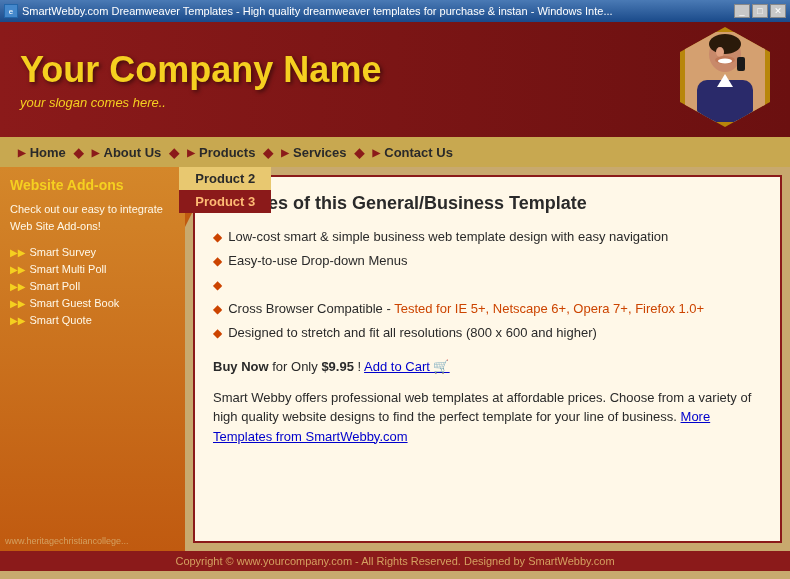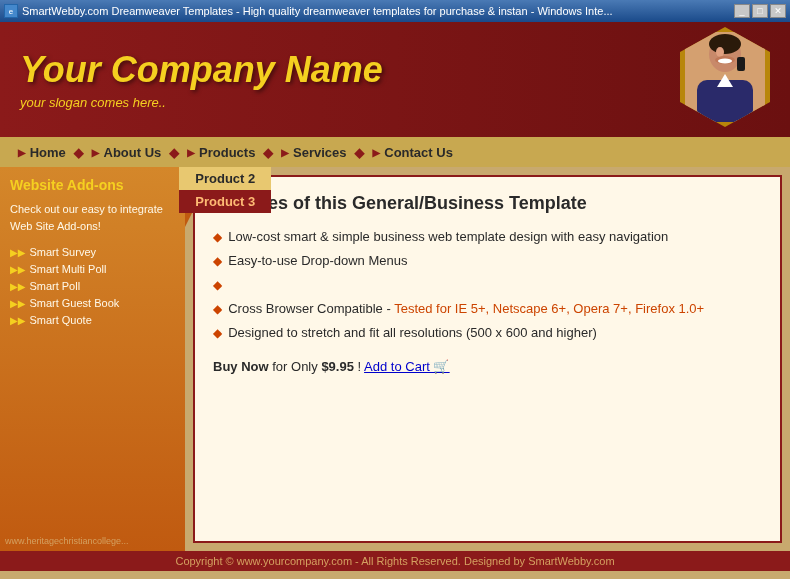--- a/index.html
+++ b/index.html
@@ -37,21 +37,20 @@
       align-items: center;
       padding-left: 20px;
       overflow: hidden;
     }
     .header-content { flex: 1; }
     .company-name {
       font-size: 36px;
       font-weight: bold;
       color: #f5d020;
       text-shadow: 2px 2px 4px rgba(0,0,0,0.5);
-      font-style: italic;
     }
     .slogan {
       color: #f5d020;
       font-size: 13px;
       margin-top: 4px;
       font-style: italic;
     }
     .header-image {
       width: 140px;
       height: 115px;
@@ -371,32 +370,36 @@
         </li>
         <li>
           <span class="bullet-icon">◆</span>
         </li>
         <li>
           <span class="bullet-icon">◆</span>
           <span>Cross Browser Compatible - <span class="compat-text">Tested for IE 5+, Netscape 6+, Opera 7+, Firefox 1.0+</span></span>
         </li>
         <li>
           <span class="bullet-icon">◆</span>
-          <span>Designed to stretch and fit all resolutions (500 x 600 and higher)</span>
+          <span>Designed to stretch and fit all resolutions (800 x 600 and higher)</span>
         </li>
       </ul>
 
       <div class="buy-section">
         <span class="buy-now">Buy Now</span>
         <span> for Only </span>
         <strong>$9.95</strong>
         <span>! </span>
         <a class="cart-link">Add to Cart 🛒</a>
       </div>
 
+      <div class="description">
+        <span>Smart Webby offers professional web templates at affordable prices. Choose from a variety of high quality website designs to find the perfect template for your line of business. </span>
+        <a class="more-link">More Templates from SmartWebby.com</a>
+      </div>
     </div>
   </div>
 
 </div>
 
 <div class="footer">
   <span>Copyright © www.yourcompany.com - All Rights Reserved. Designed by SmartWebby.com</span>
 </div>
 
 </body></html>

